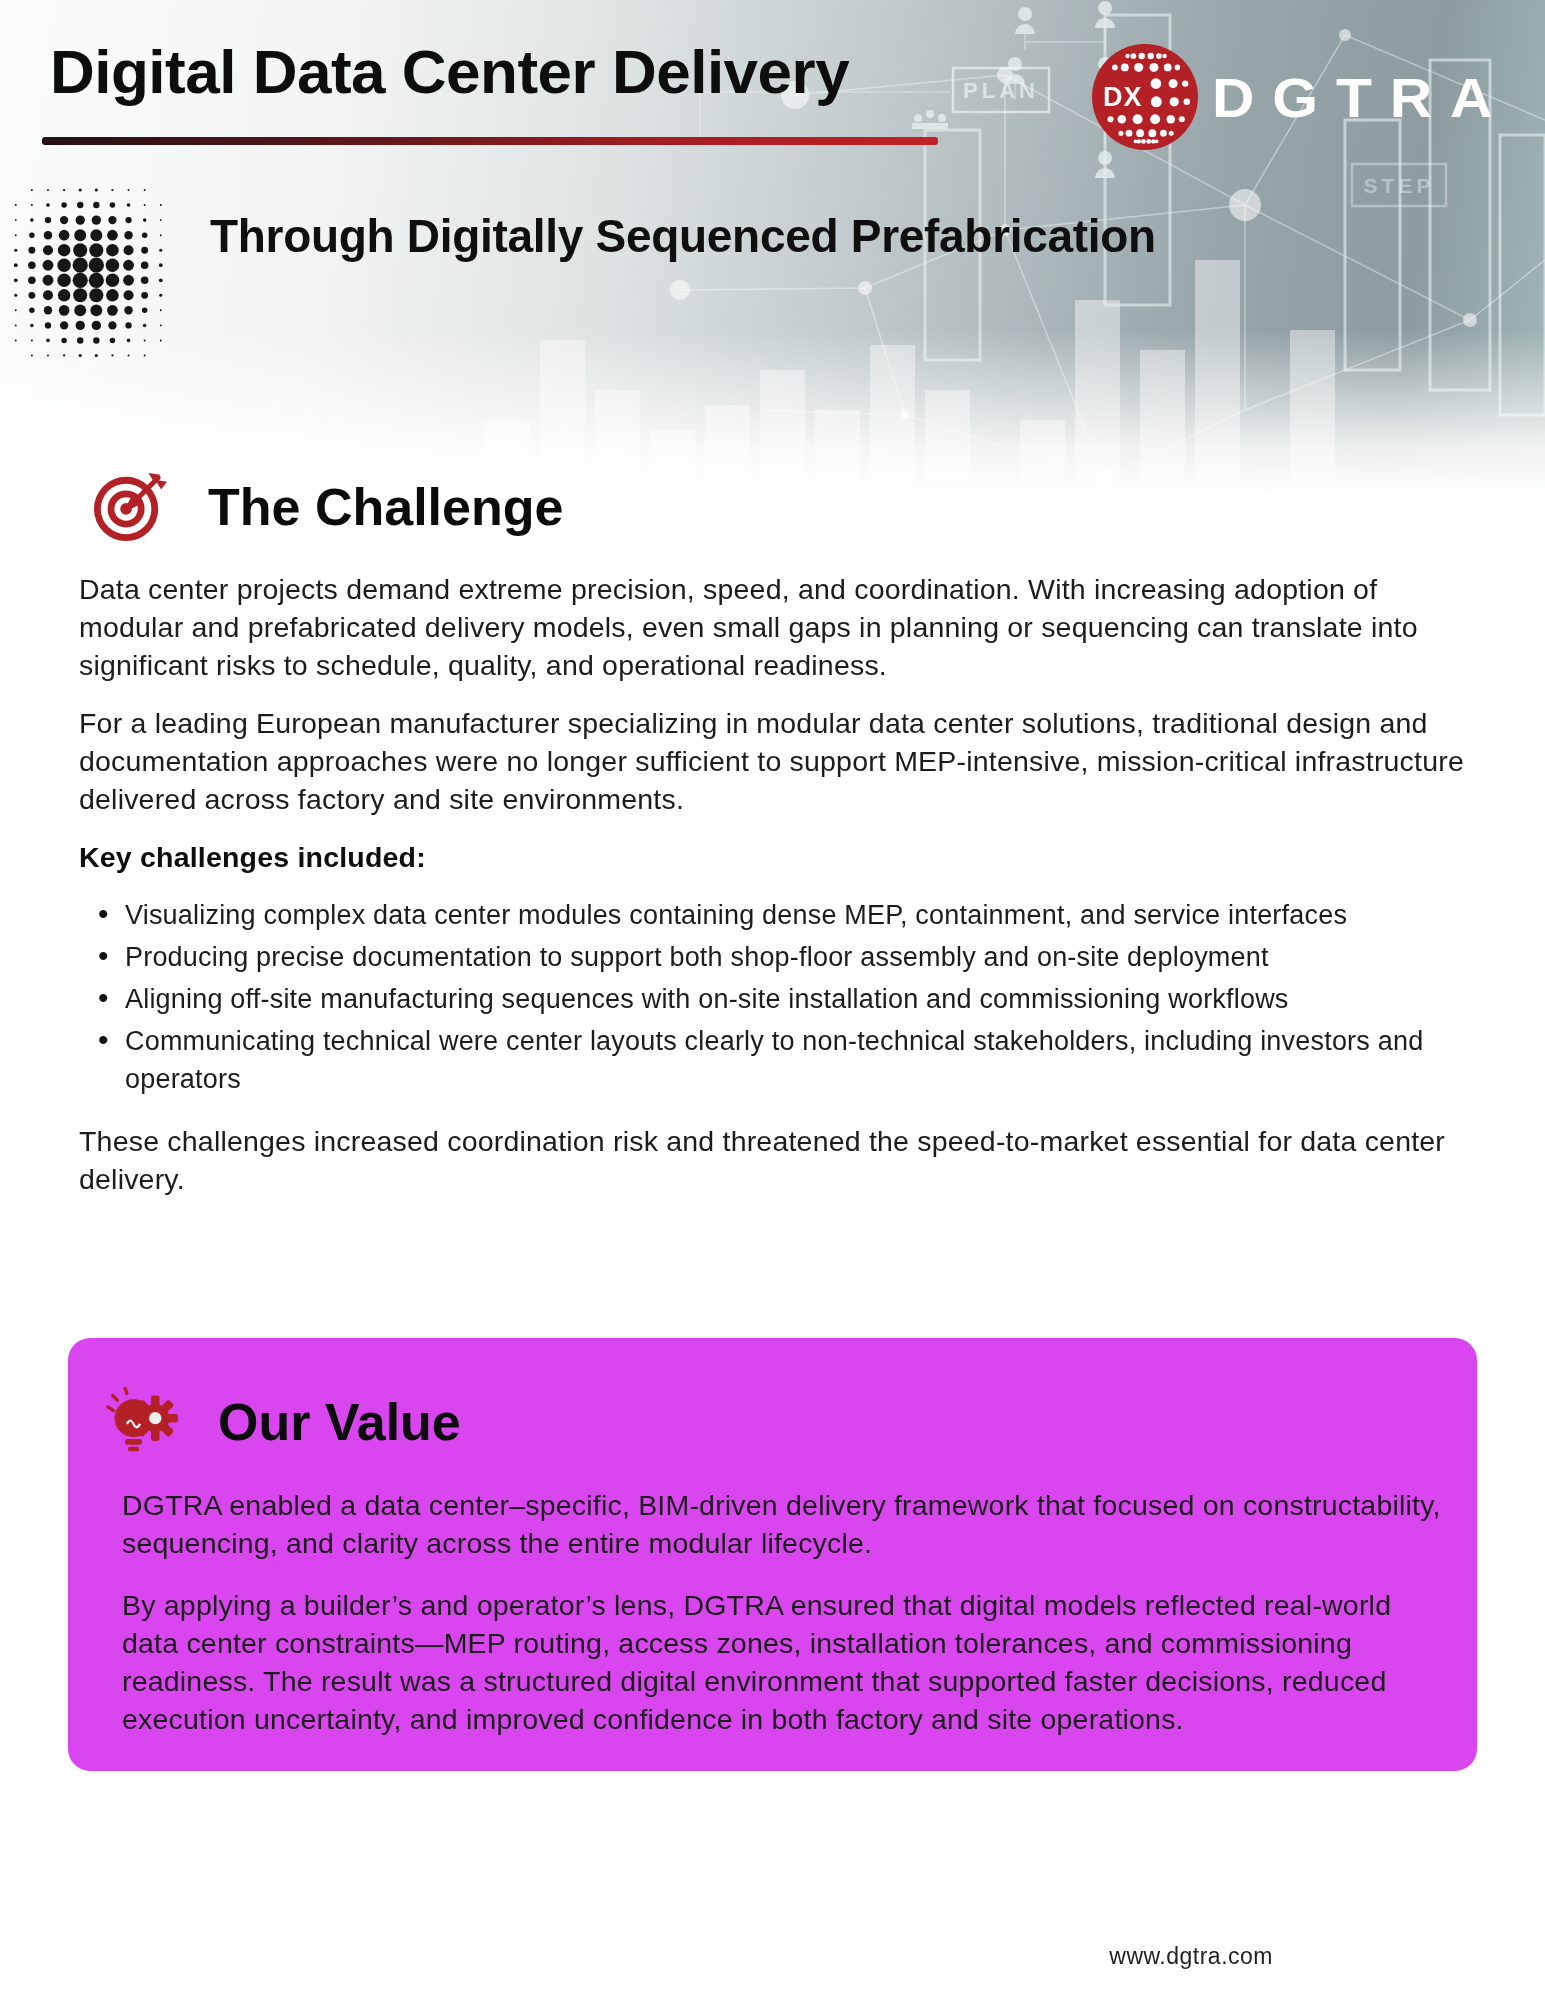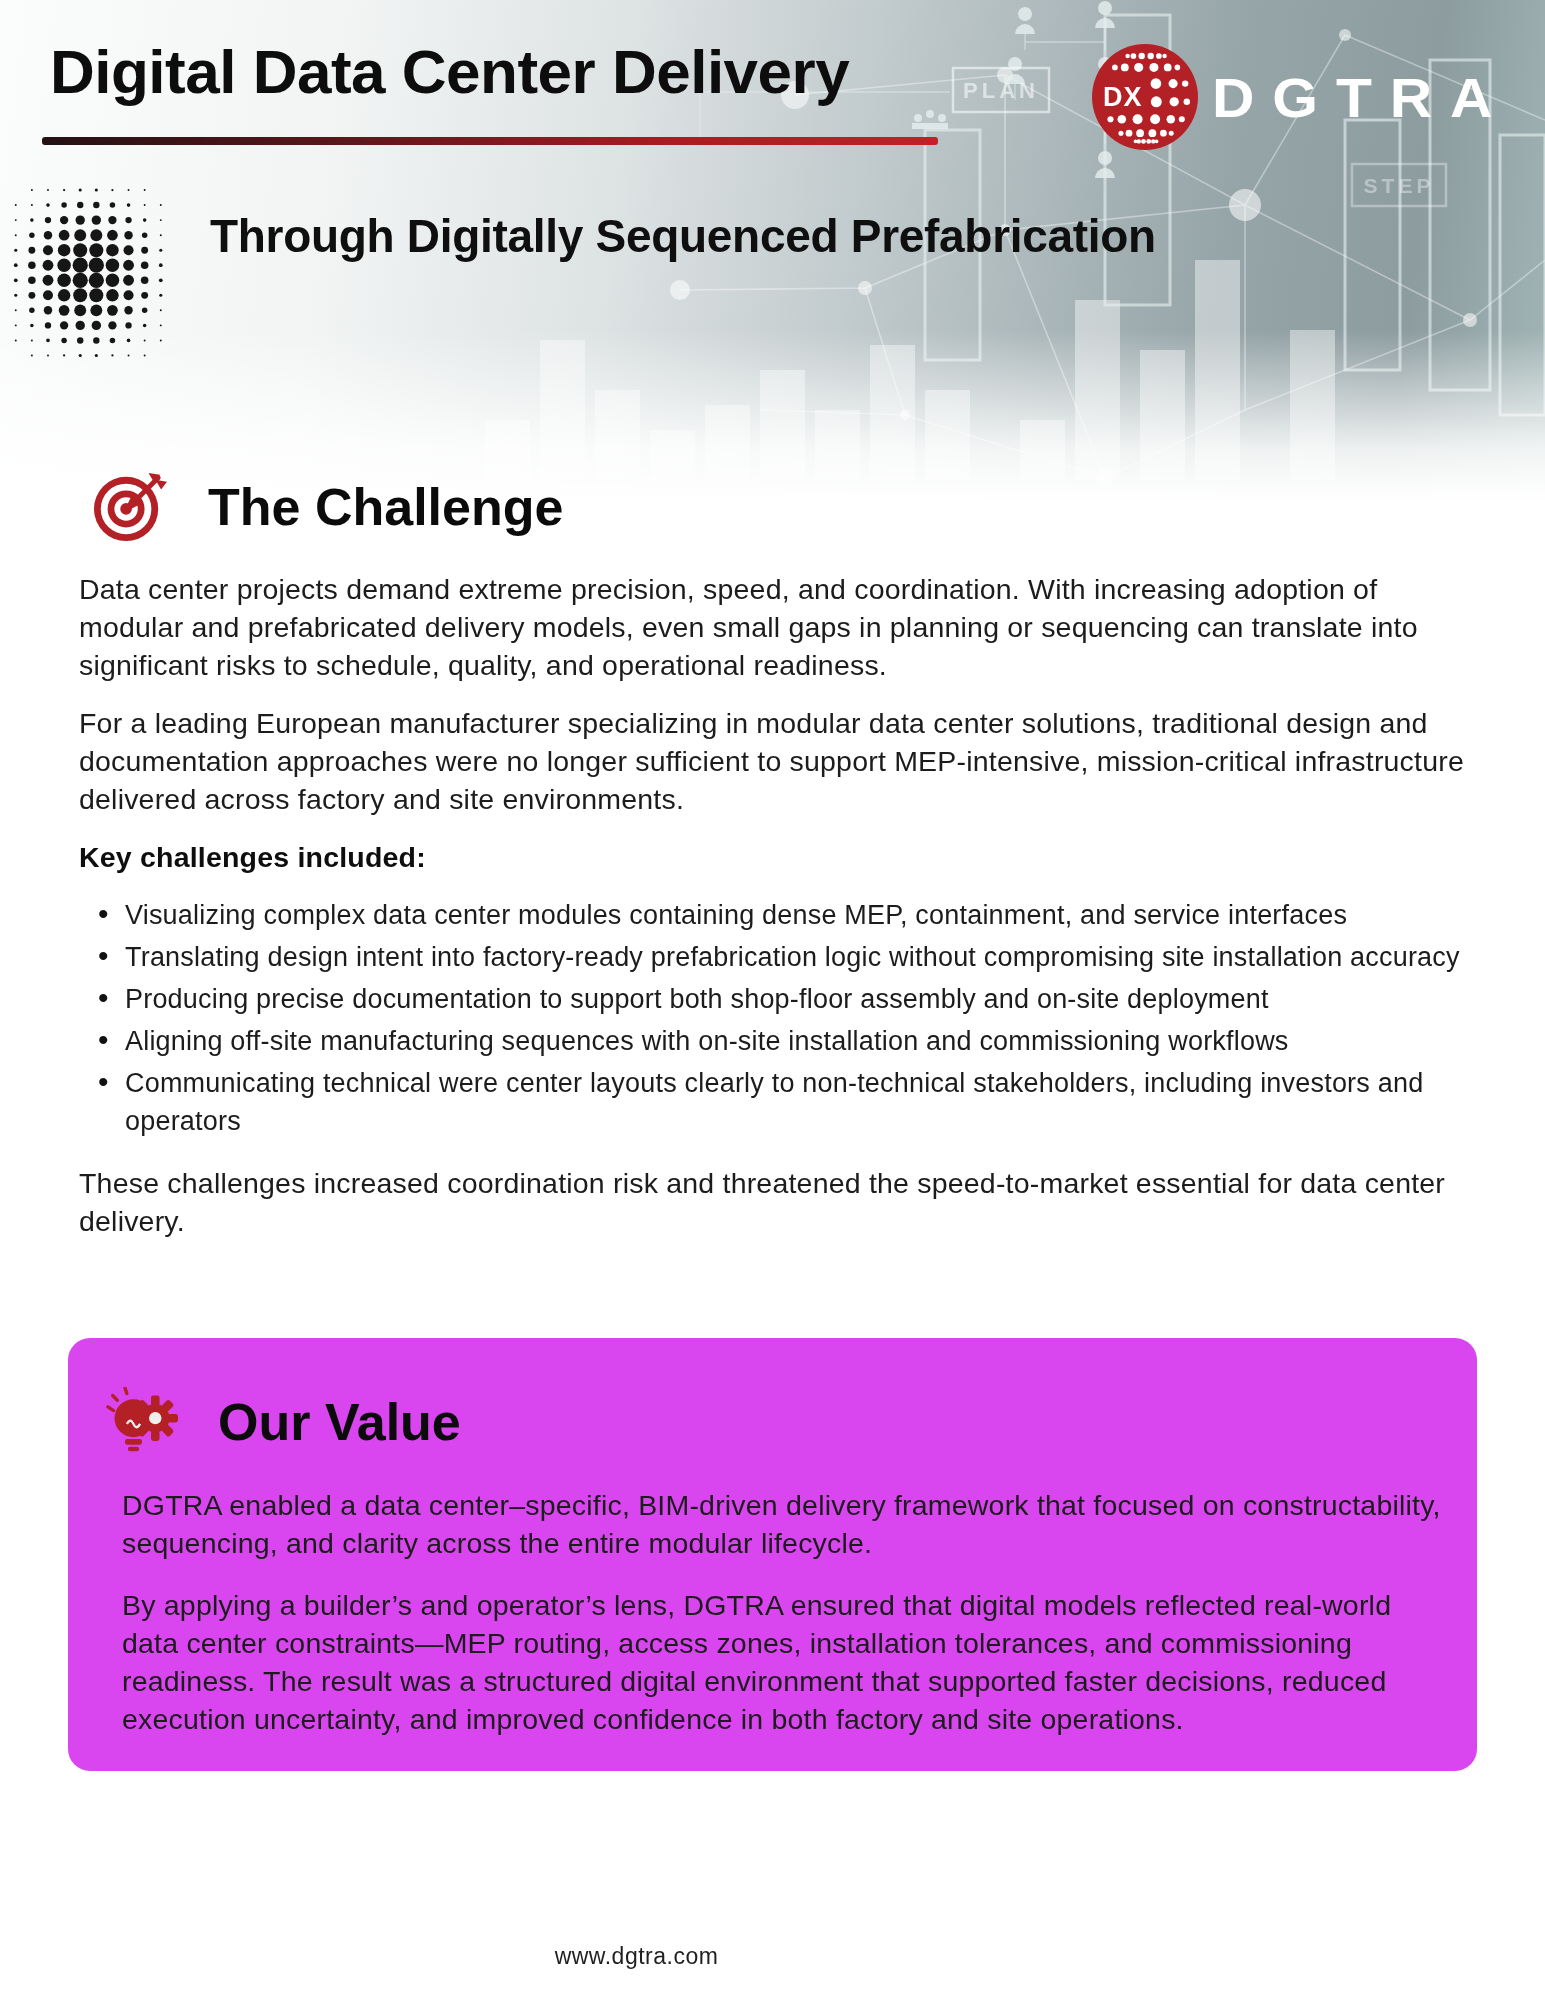--- a/index.html
+++ b/index.html
@@ -38,21 +38,21 @@
   .challenge .closing{margin-top:24px;}
 
   
   .value-card{position:absolute;left:68px;top:1338px;width:1409px;height:433px;background:#d946ef;border-radius:22px;box-sizing:border-box;}
   .value-card .sec-head{margin:46px 0 0 38px;}
   .value-card p{margin-left:54px;width:1320px;}
   .value-card .p1{margin-top:26px;}
   .value-card .p2{margin-top:24px;}
 
   
-  .footer{position:absolute;left:0;top:1943px;width:1273px;text-align:center;}
+  .footer{position:absolute;left:0;top:1943px;width:1273px;text-align:right;}
   .footer a{font-size:23px;color:#1f1f1f;text-decoration:none;letter-spacing:.5px;}
 </style>
 </head>
 <body>
 
 <div class="page">
 
   <header class="banner">
     <svg class="banner-bg" viewBox="0 0 1545 500" xmlns="http://www.w3.org/2000/svg">
 
@@ -328,21 +328,20 @@
         <path d="M60 3 L72 5 L66 13 Z" fill="#b32025"></path>
         <path d="M67 10 L79 12 L73 20 Z" fill="#b32025"></path>
       </svg>
       <h2>The Challenge</h2>
     </div>
     <p class="p-first">Data center projects demand extreme precision, speed, and coordination. With increasing adoption of modular and prefabricated delivery models, even small gaps in planning or sequencing can translate into significant risks to schedule, quality, and operational readiness.</p>
     <p>For a leading European manufacturer specializing in modular data center solutions, traditional design and documentation approaches were no longer sufficient to support MEP-intensive, mission-critical infrastructure delivered across factory and site environments.</p>
     <p class="bold">Key challenges included:</p>
     <ul>
       <li>Visualizing complex data center modules containing dense MEP, containment, and service interfaces</li>
-      <li>Translating design intent into factory-ready prefabrication logic without compromising site installation accuracy</li>
       <li>Producing precise documentation to support both shop-floor assembly and on-site deployment</li>
       <li>Aligning off-site manufacturing sequences with on-site installation and commissioning workflows</li>
       <li>Communicating technical were center layouts clearly to non-technical stakeholders, including investors and operators</li>
     </ul>
     <p class="closing">These challenges increased coordination risk and threatened the speed-to-market essential for data center delivery.</p>
   </section>
 
   <section class="value-card">
     <div class="sec-head">
       <svg width="72" height="70" viewBox="0 0 76 72" xmlns="http://www.w3.org/2000/svg">

